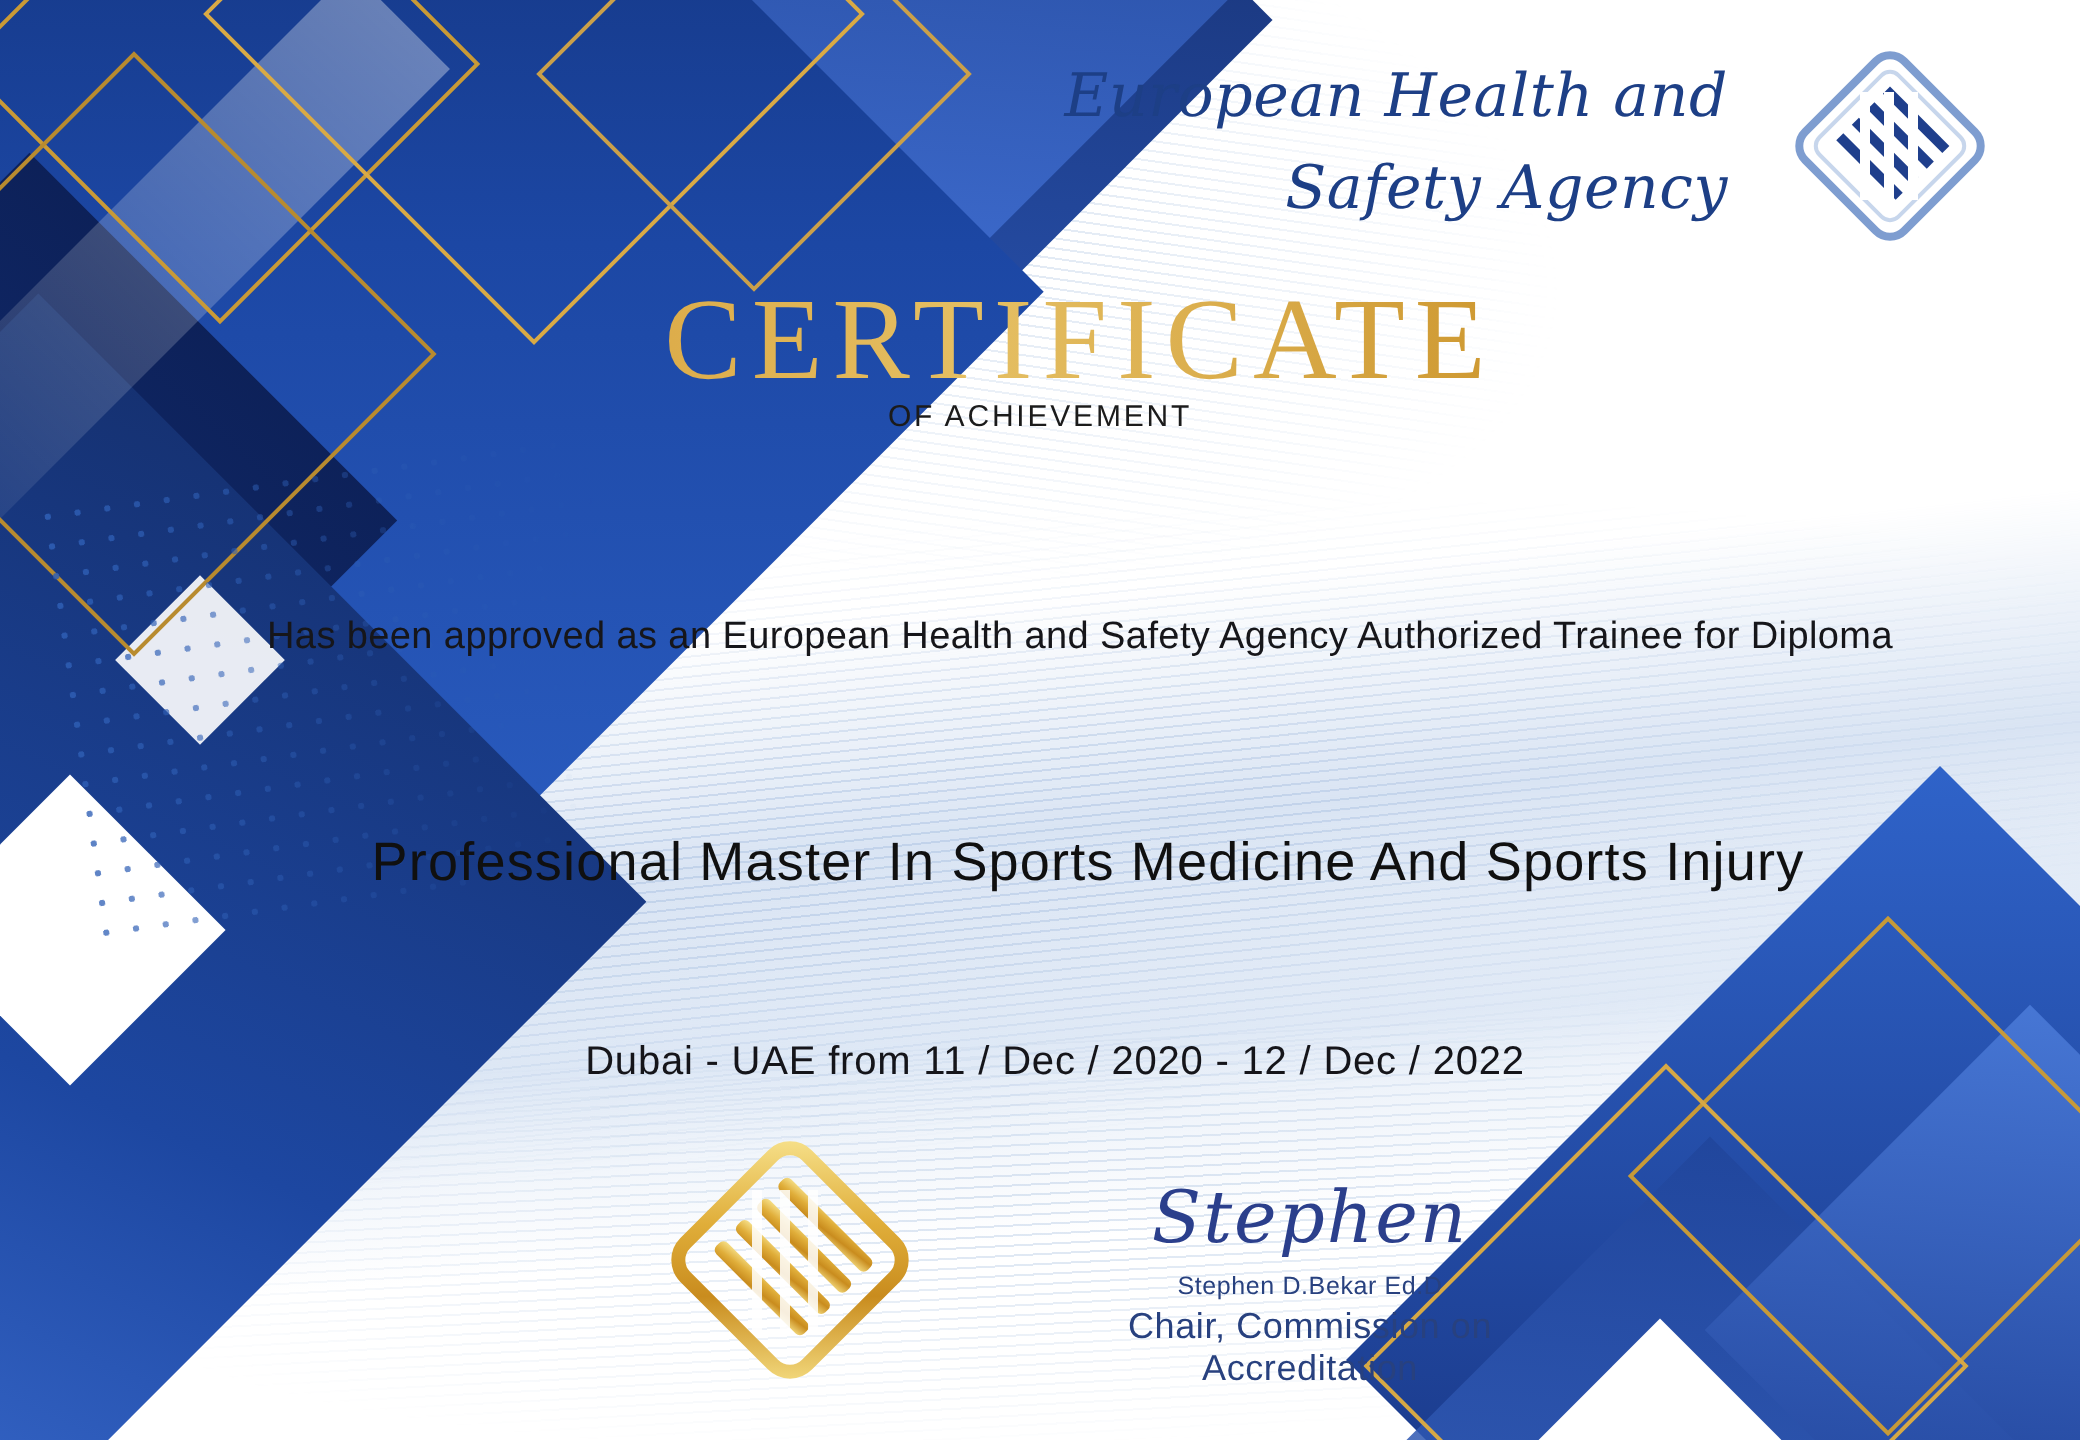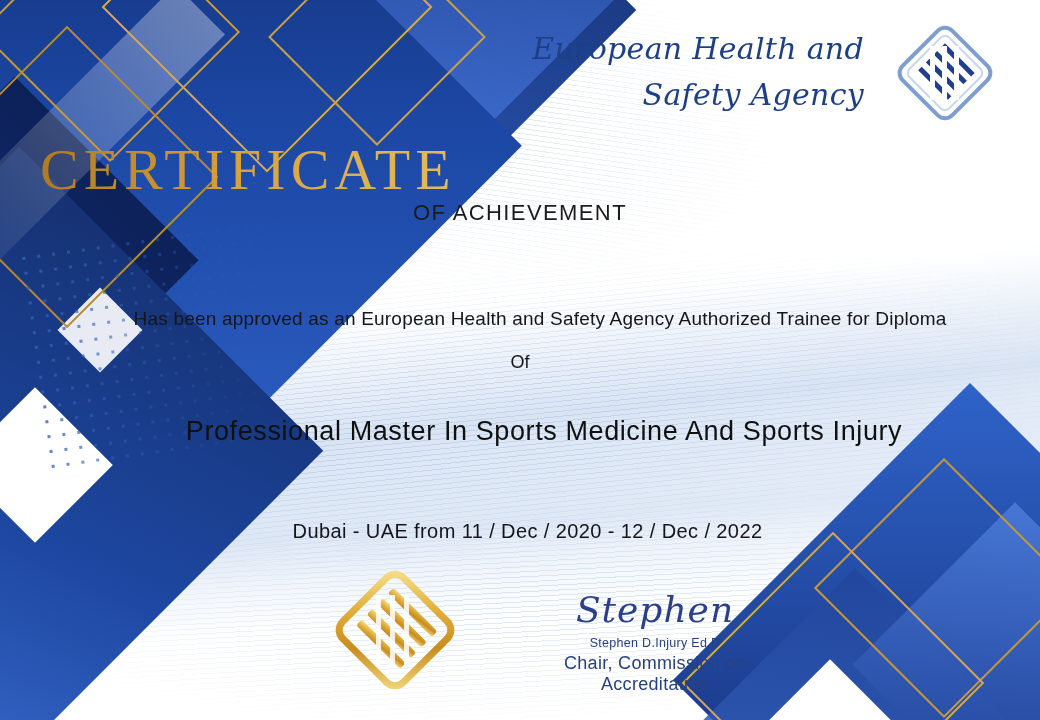--- a/index.html
+++ b/index.html
@@ -281,37 +281,37 @@
     top: 18px;
     width: 110px;
     height: 110px;
   }
 
   
   .title {
     position: absolute;
     left: 0; right: 0;
     top: 136px;
-    text-align: left;
+    text-align: center;
     font-family: "Liberation Serif", serif;
     font-size: 58px;
     letter-spacing: 5px;
     font-weight: 400;
     background: linear-gradient(90deg, #b07a22 0%, #d8a23c 20%, #e5bf63 45%, #cf9a33 70%, #a9701f 100%);
     -webkit-background-clip: text;
     background-clip: text;
     color: transparent;
     margin-left: 40px;
   }
   .subtitle {
     position: absolute;
     left: 0; right: 0;
     top: 200px;
     text-align: center;
-    font-size: 22px;
+    font-size: 15px;
     letter-spacing: 1.4px;
     color: #1b1b1b;
     font-weight: 500;
   }
   .recipient {
     position: absolute;
     left: 0; right: 0;
     top: 233px;
     text-align: center;
     font-family: "DejaVu Serif", serif;
@@ -453,21 +453,20 @@
           <rect x="52" y="28" width="5" height="54"></rect>
           <rect x="64" y="28" width="5" height="54"></rect>
         </g>
       </g>
     </svg>
   </div>
 
   <div class="title">CERTIFICATE</div>
   <div class="subtitle">OF ACHIEVEMENT</div>
   <div class="approval">Has been approved as an European Health and Safety Agency Authorized Trainee for Diploma</div>
-  <div class="of">Of</div>
   <div class="diploma">
     <div>Professional Master In Sports Medicine And Sports Injury</div>
   </div>
   <div class="dates">Dubai - UAE from 11 / Dec / 2020 - 12 / Dec / 2022</div>
 
   <div class="seal">
     <svg width="130" height="130" viewBox="0 0 130 130" xmlns="http://www.w3.org/2000/svg">
       <defs>
         <linearGradient id="goldgrad" x1="0" y1="0" x2="1" y2="1">
           <stop offset="0%" stop-color="#f6e08a"></stop>
@@ -488,17 +487,17 @@
           <rect x="46" y="30" width="5" height="70"></rect>
           <rect x="60" y="30" width="5" height="70"></rect>
           <rect x="74" y="30" width="5" height="70"></rect>
         </g>
       </g>
     </svg>
   </div>
 
   <div class="signature-block">
     <div class="sig-script">Stephen</div>
-    <div class="sig-name">Stephen D.Injury Ed.D</div>
+    <div class="sig-name">Stephen D.Bekar Ed.D</div>
     <div class="sig-role">Chair, Commission on Accreditation</div>
   </div>
 
 </div>
 
 </body></html>

